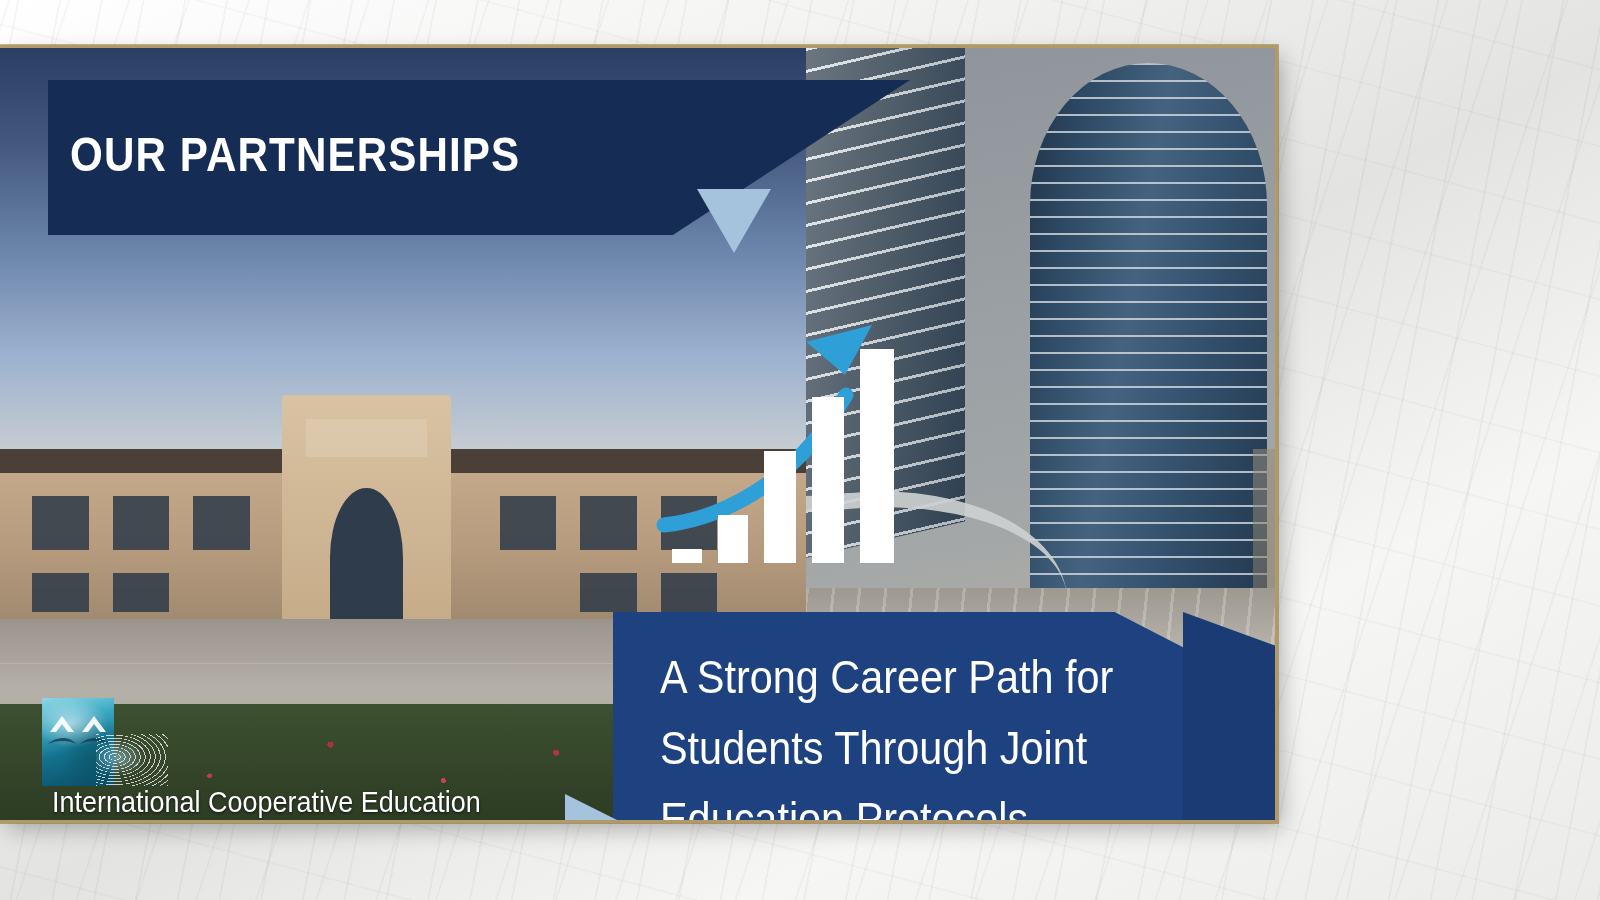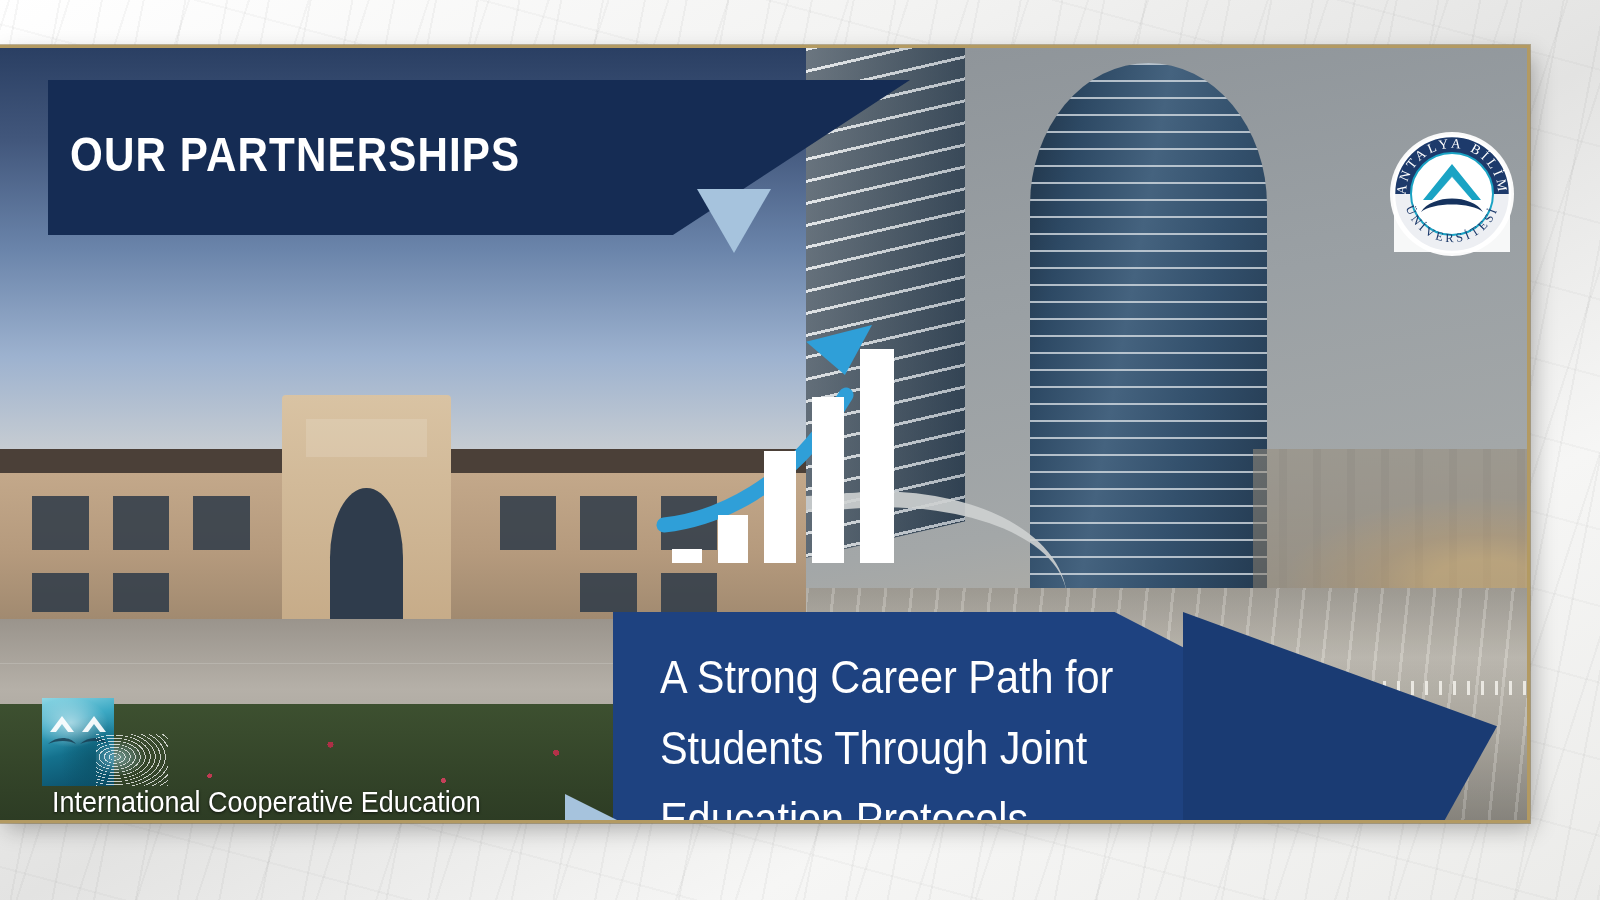--- a/index.html
+++ b/index.html
@@ -13,21 +13,21 @@
     position:relative; width:1600px; height:900px;
     background:
       repeating-linear-gradient(101deg, rgba(255,255,255,0) 0 17px, rgba(0,0,0,.035) 17px 19px, rgba(255,255,255,0) 19px 41px),
       repeating-linear-gradient(-72deg, rgba(255,255,255,0) 0 23px, rgba(0,0,0,.030) 23px 25px, rgba(255,255,255,0) 25px 57px),
       repeating-linear-gradient(15deg, rgba(255,255,255,0) 0 31px, rgba(0,0,0,.022) 31px 33px, rgba(255,255,255,0) 33px 74px),
       linear-gradient(152deg,#ffffff 0%, #f3f3f2 28%, #e3e3e2 52%, #f6f6f5 74%, #ebebe9 100%);
   }
 
   
   #frame {
-    position:absolute; left:0px; top:48px; width:1527px; height:772px;
+    position:absolute; left:0px; top:48px; width:1275px; height:772px;
     overflow:hidden;
     box-shadow: 0 0 0 3px #b39a62, 0 0 0 4px rgba(120,96,40,.45), 6px 8px 22px rgba(0,0,0,.30);
   }
 
   
   .photo-left {
     position:absolute; left:0; top:0; width:806px; height:772px; overflow:hidden;
     background:linear-gradient(#2a3f63 0%, #42577c 12%, #6a84aa 26%, #9db2cf 40%, #c6ccd2 52%, #b7ad9f 60%, #8f8377 74%, #6e665d 100%);
   }
   .sky-clouds{position:absolute;left:-10%;top:2%;width:120%;height:56%;

